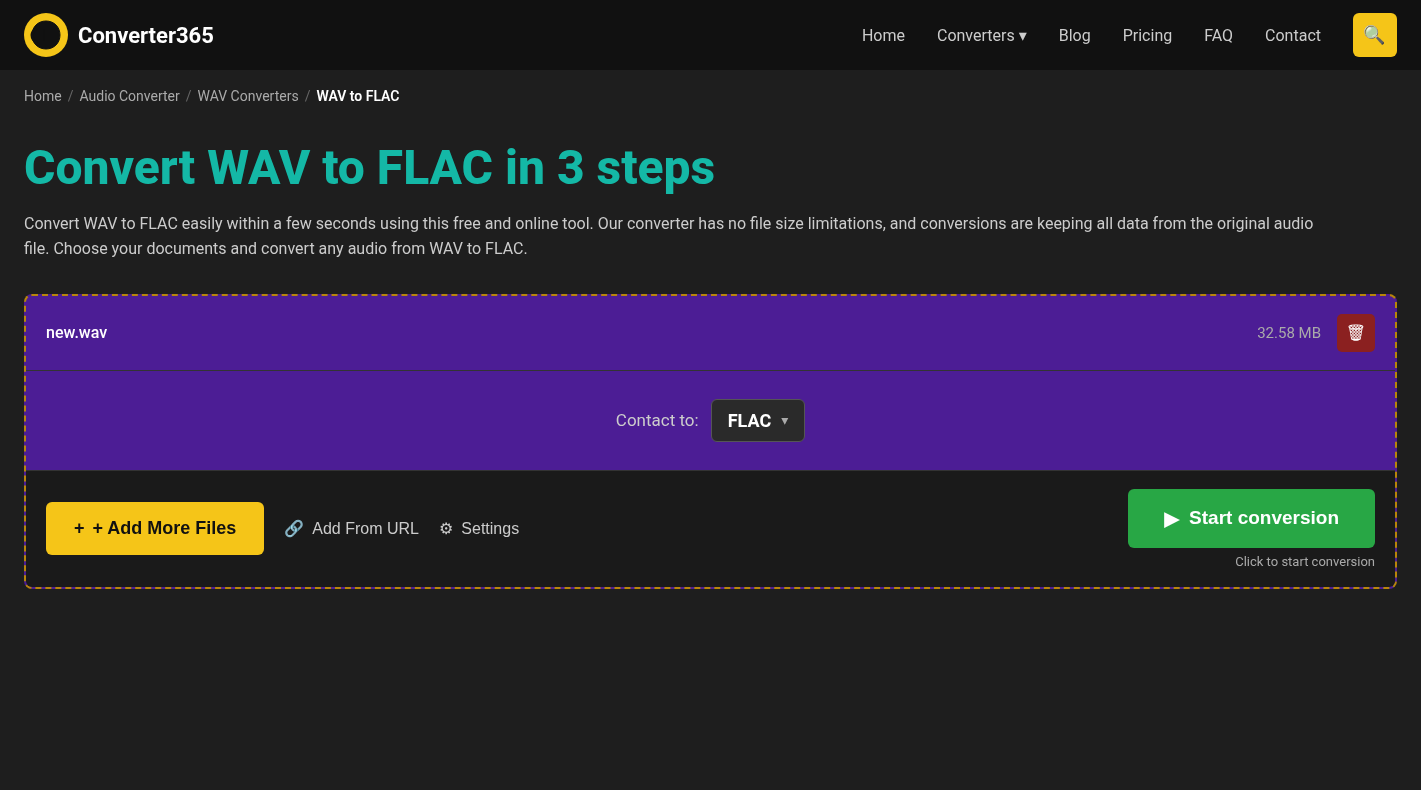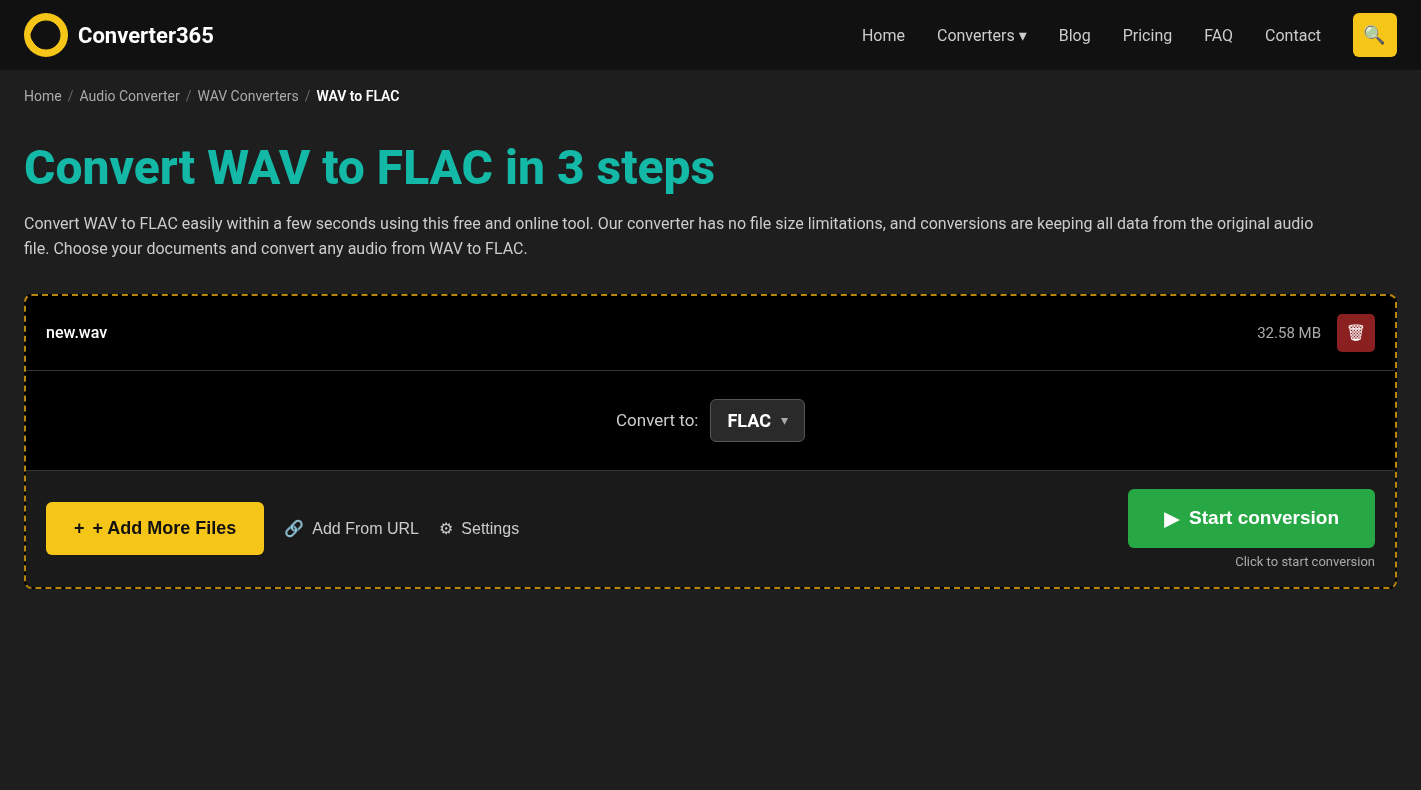--- a/index.html
+++ b/index.html
@@ -88,21 +88,21 @@
       color: #ccc;
       line-height: 1.6;
       max-width: 1300px;
       margin-bottom: 32px;
     }
 
     
     .converter-box {
       border: 2px dashed #b8860b;
       border-radius: 8px;
-      background: #000000;
+      background: #4c1d95;
       overflow: hidden;
     }
 
     
     .file-row {
       display: flex;
       align-items: center;
       justify-content: space-between;
       padding: 18px 20px;
       border-bottom: 1px solid #333;
@@ -280,21 +280,21 @@
       <span class="file-name">new.wav</span>
       <div class="file-right">
         <span class="file-size">32.58 MB</span>
         <button class="delete-btn">
           <span>🗑</span>
         </button>
       </div>
     </div>
 
     <div class="convert-to-row">
-      <span class="convert-label">Convert to:</span>
+      <span class="convert-label">Contact to:</span>
       <div class="format-dropdown">
         <span class="format-value">FLAC</span>
         <span class="chevron-down">▾</span>
       </div>
     </div>
 
     <div class="action-row">
       <div class="left-actions">
         <button class="add-more-btn">
           <span>+</span>

